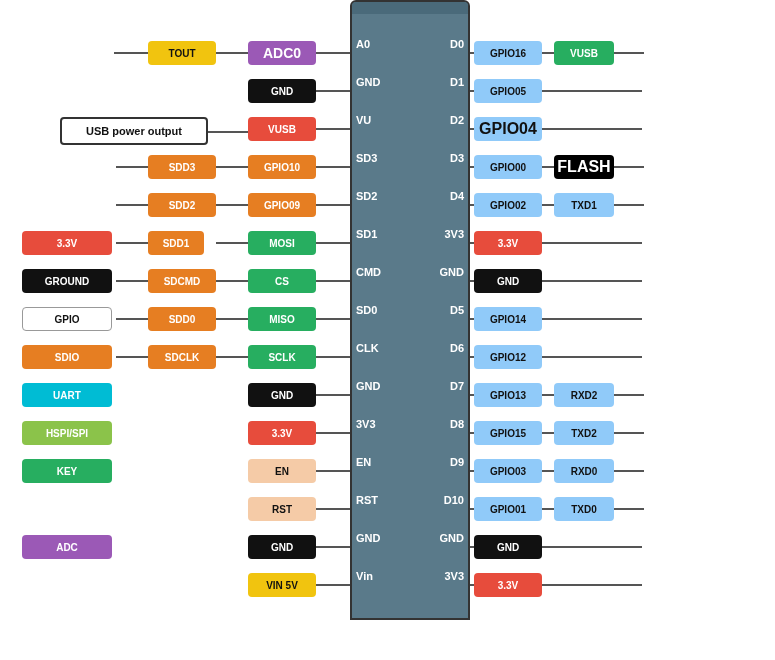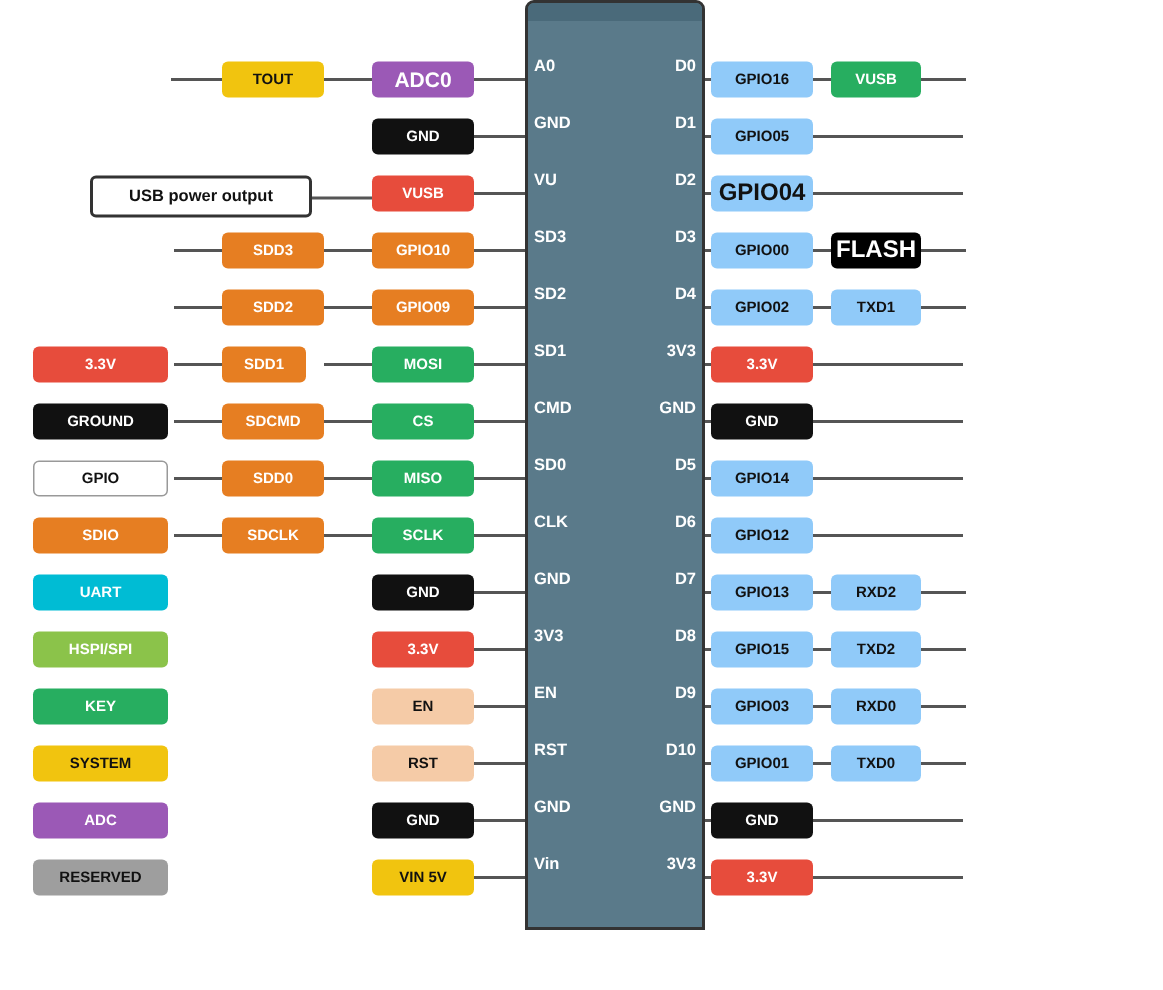--- a/index.html
+++ b/index.html
@@ -209,23 +209,21 @@
     <div style="position: absolute; top: 356px; left: 542px; width: 100px; height: 2px; background: rgb(85, 85, 85);"></div>
     <div style="position: absolute; top: 546px; left: 542px; width: 100px; height: 2px; background: rgb(85, 85, 85);"></div>
     <div style="position: absolute; top: 584px; left: 542px; width: 100px; height: 2px; background: rgb(85, 85, 85);"></div>
     <div style="position: absolute; top: 231px; left: 22px; width: 90px; height: 24px; background: rgb(231, 76, 60); color: rgb(255, 255, 255); border: none; border-radius: 4px; font-size: 10px; font-weight: bold; display: flex; align-items: center; justify-content: center; font-family: Arial, sans-serif;">3.3V</div>
     <div style="position: absolute; top: 269px; left: 22px; width: 90px; height: 24px; background: rgb(17, 17, 17); color: rgb(255, 255, 255); border: none; border-radius: 4px; font-size: 10px; font-weight: bold; display: flex; align-items: center; justify-content: center; font-family: Arial, sans-serif;">GROUND</div>
     <div style="position: absolute; top: 307px; left: 22px; width: 90px; height: 24px; background: rgb(255, 255, 255); color: rgb(17, 17, 17); border: 1px solid rgb(153, 153, 153); border-radius: 4px; font-size: 10px; font-weight: bold; display: flex; align-items: center; justify-content: center; font-family: Arial, sans-serif;">GPIO</div>
     <div style="position: absolute; top: 345px; left: 22px; width: 90px; height: 24px; background: rgb(230, 126, 34); color: rgb(255, 255, 255); border: none; border-radius: 4px; font-size: 10px; font-weight: bold; display: flex; align-items: center; justify-content: center; font-family: Arial, sans-serif;">SDIO</div>
     <div style="position: absolute; top: 383px; left: 22px; width: 90px; height: 24px; background: rgb(0, 188, 212); color: rgb(255, 255, 255); border: none; border-radius: 4px; font-size: 10px; font-weight: bold; display: flex; align-items: center; justify-content: center; font-family: Arial, sans-serif;">UART</div>
     <div style="position: absolute; top: 421px; left: 22px; width: 90px; height: 24px; background: rgb(139, 195, 74); color: rgb(255, 255, 255); border: none; border-radius: 4px; font-size: 10px; font-weight: bold; display: flex; align-items: center; justify-content: center; font-family: Arial, sans-serif;">HSPI/SPI</div>
     <div style="position: absolute; top: 459px; left: 22px; width: 90px; height: 24px; background: rgb(39, 174, 96); color: rgb(255, 255, 255); border: none; border-radius: 4px; font-size: 10px; font-weight: bold; display: flex; align-items: center; justify-content: center; font-family: Arial, sans-serif;">KEY</div>
-    <div style="position: absolute; top: 497px; left: 22px; width: 90px; height: 24px; background: rgb(241, 196, 15); color: rgb(17, 17, 17); border: none; border-radius: 4px; font-size: 10px; font-weight: bold; display: flex; align-items: center; justify-content: center; font-family: Arial, sans-serif;">SYSTEM</div>
     <div style="position: absolute; top: 535px; left: 22px; width: 90px; height: 24px; background: rgb(155, 89, 182); color: rgb(255, 255, 255); border: none; border-radius: 4px; font-size: 10px; font-weight: bold; display: flex; align-items: center; justify-content: center; font-family: Arial, sans-serif;">ADC</div>
-    <div style="position: absolute; top: 573px; left: 22px; width: 90px; height: 24px; background: rgb(158, 158, 158); color: rgb(17, 17, 17); border: none; border-radius: 4px; font-size: 10px; font-weight: bold; display: flex; align-items: center; justify-content: center; font-family: Arial, sans-serif;">RESERVED</div>
     <div style="position: absolute; top: 117px; left: 60px; width: 148px; height: 28px; border: 2px solid rgb(51, 51, 51); border-radius: 4px; background: rgb(255, 255, 255); display: flex; align-items: center; justify-content: center; font-size: 11px; font-weight: bold; font-family: Arial, sans-serif; color: rgb(17, 17, 17);">USB power output</div>
     <div style="position: absolute; top: 131px; left: 208px; width: 40px; height: 2px; background: rgb(85, 85, 85);"></div>
     <div style="position: absolute; top: 52px; left: 216px; width: 32px; height: 2px; background: rgb(85, 85, 85);"></div>
     <div style="position: absolute; top: 52px; left: 116px; width: 32px; height: 2px; background: rgb(85, 85, 85);"></div>
     <div style="position: absolute; top: 166px; left: 116px; width: 32px; height: 2px; background: rgb(85, 85, 85);"></div>
     <div style="position: absolute; top: 204px; left: 116px; width: 32px; height: 2px; background: rgb(85, 85, 85);"></div>
     <div style="position: absolute; top: 242px; left: 116px; width: 32px; height: 2px; background: rgb(85, 85, 85);"></div>
     <div style="position: absolute; top: 280px; left: 116px; width: 32px; height: 2px; background: rgb(85, 85, 85);"></div>
     <div style="position: absolute; top: 318px; left: 116px; width: 32px; height: 2px; background: rgb(85, 85, 85);"></div>
     <div style="position: absolute; top: 356px; left: 116px; width: 32px; height: 2px; background: rgb(85, 85, 85);"></div>

